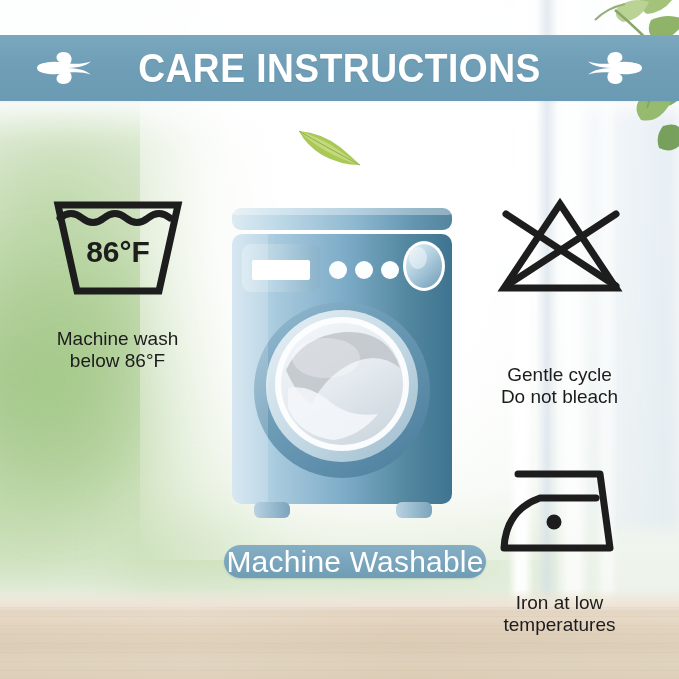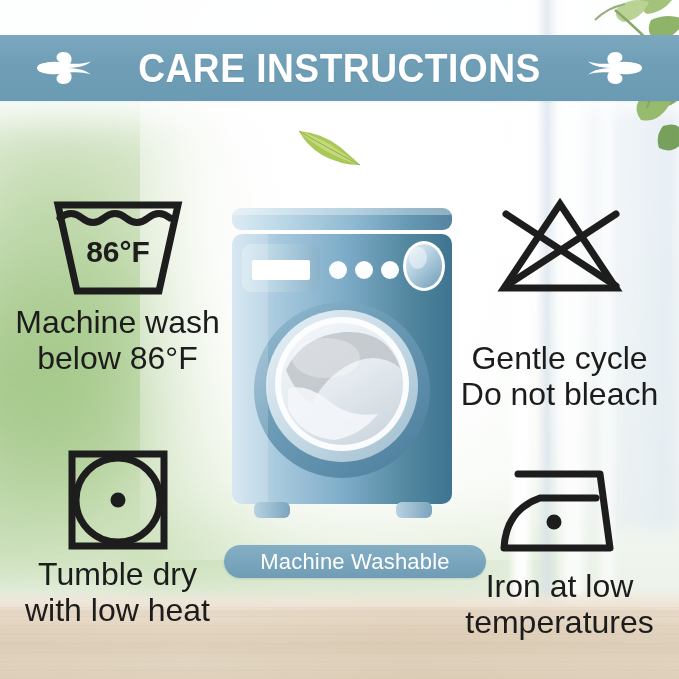--- a/index.html
+++ b/index.html
@@ -144,24 +144,24 @@
     display: flex;
     flex-direction: column;
     align-items: center;
   }
   .care-icon {
     height: 112px;
     display: flex;
     align-items: center;
   }
   .care-label {
-    margin-top: 0;
+    margin-top: 24px;
     text-align: center;
     color: #1c1c1c;
-    font-size: 32px;
+    font-size: 19px;
     line-height: 1.14;
     white-space: pre-line;
   }
   #care-wash     { left: 10px;  top: 192px; }
   #care-bleach   { left: 452px; top: 192px; gap: 36px; }
   #care-dry      { left: 10px;  top: 444px; }
   #care-iron     { left: 452px; top: 456px; }
 
   
   .machine {
@@ -184,21 +184,21 @@
     width: 262px; height: 33px;
     border-radius: 18px;
     background: linear-gradient(to bottom, #85aec4 0%, #7aa6bd 50%, #6f9db5 100%);
     display: flex;
     align-items: center;
     justify-content: center;
     box-shadow: 0 1px 2px rgba(90,120,140,0.22);
   }
   .badge-text {
     color: #ffffff;
-    font-size: 22px;
+    font-size: 30px;
     line-height: 1;
     letter-spacing: 0.2px;
     white-space: nowrap;
   }
 </style>
 </head>
 <body>
 
 <div id="stage">
 
@@ -281,31 +281,20 @@
       <svg width="132" height="104" viewBox="0 0 132 104">
         <path d="M66 8 L122 92 L10 92 Z" fill="none" stroke="#1d1d1d" stroke-width="7" stroke-linejoin="miter"></path>
         <line x1="12" y1="18" x2="122" y2="90" stroke="#1d1d1d" stroke-width="7" stroke-linecap="round"></line>
         <line x1="122" y1="18" x2="12" y2="90" stroke="#1d1d1d" stroke-width="7" stroke-linecap="round"></line>
       </svg>
     </div>
     <div class="care-label">Gentle cycle
 Do not bleach</div>
   </div>
 
-  <div class="care" id="care-dry">
-    <div class="care-icon">
-      <svg width="104" height="104" viewBox="0 0 104 104">
-        <rect x="6" y="6" width="92" height="92" fill="none" stroke="#1d1d1d" stroke-width="7"></rect>
-        <circle cx="52" cy="52" r="42" fill="none" stroke="#1d1d1d" stroke-width="7"></circle>
-        <circle cx="52" cy="52" r="7.5" fill="#1d1d1d"></circle>
-      </svg>
-    </div>
-    <div class="care-label">Tumble dry
-with low heat</div>
-  </div>
 
   <div class="care" id="care-iron">
     <div class="care-icon">
       <svg width="128" height="100" viewBox="0 0 128 100">
         <path d="M22 12 L104 12 L114 86 L8 86 Q10 48 44 36 L100 36" fill="none" stroke="#1d1d1d" stroke-width="7" stroke-linejoin="round" stroke-linecap="round"></path>
         <circle cx="58" cy="60" r="7.5" fill="#1d1d1d"></circle>
       </svg>
     </div>
     <div class="care-label">Iron at low
 temperatures</div>

